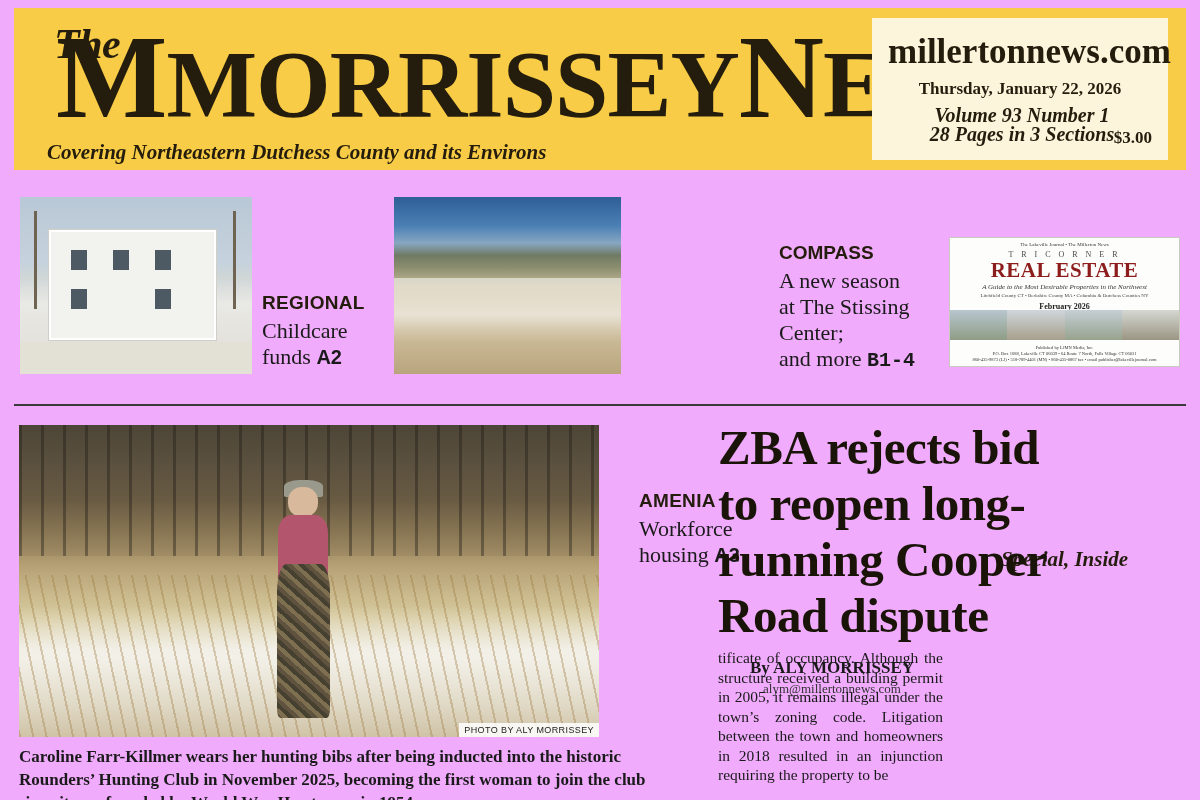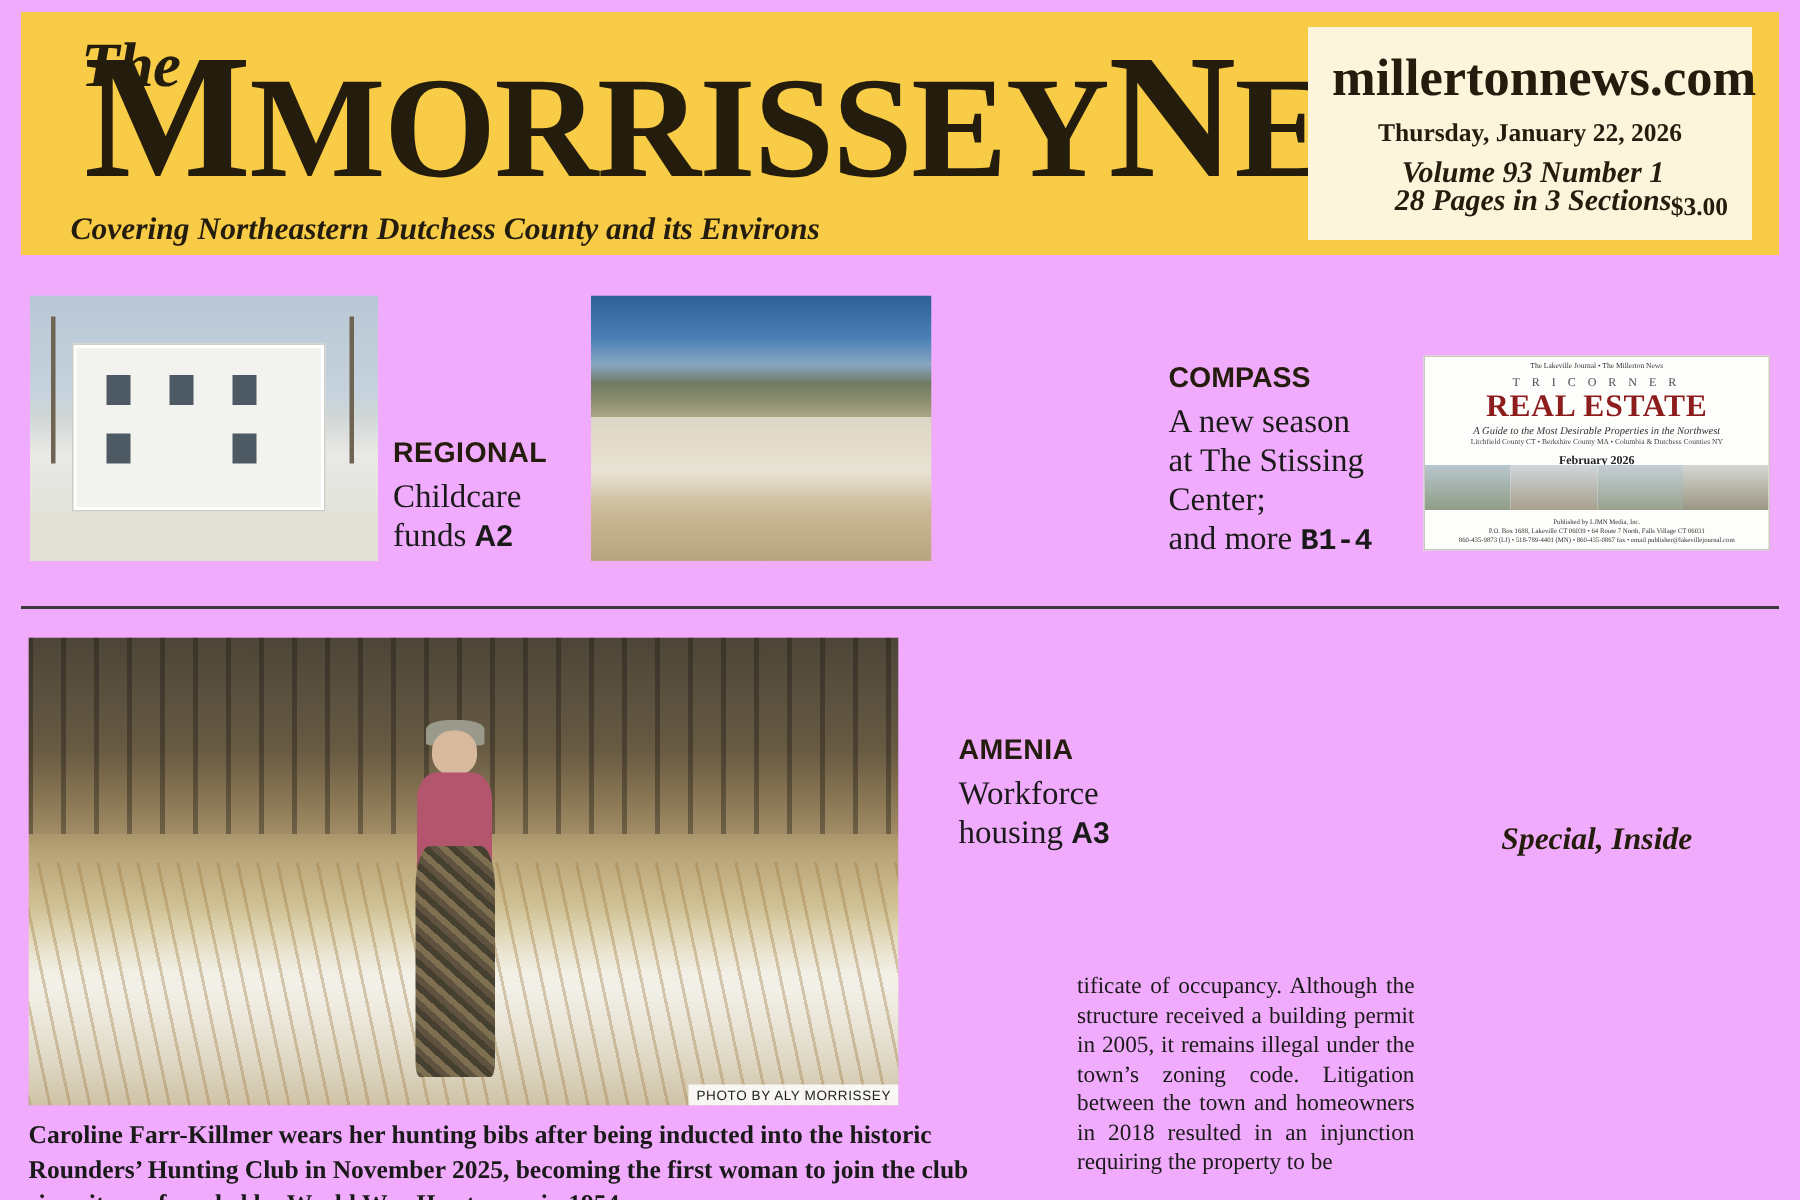--- a/index.html
+++ b/index.html
@@ -599,20 +599,30 @@
         <div class="lp-head"></div>
         <div class="lp-torso"></div>
         <div class="lp-bibs"></div>
       </div>
       <div class="lp-credit">PHOTO BY ALY MORRISSEY</div>
     </div>
   </div>
 
   <div class="lead-caption">Caroline Farr-Killmer wears her hunting bibs after being inducted into the historic Rounders’ Hunting Club in November 2025, becoming the first woman to join the club since it was founded by World War II veterans in 1954.</div>
 
+  <div class="lead-col">
+    <div class="lead-headline">
+      <span>ZBA rejects bid</span><br>
+      <span>to reopen long-</span><br>
+      <span>running Cooper</span><br>
+      <span>Road dispute</span>
+    </div>
+    <div class="byline">By ALY MORRISSEY</div>
+    <div class="byline-email">alym@millertonnews.com</div>
+  </div>
 
   <div class="story-cols">
     <div class="story-col col-right-pad">
       <p>tificate of occupancy. Although the structure received a building permit in 2005, it remains illegal under the town’s zoning code. Litigation between the town and homeowners in 2018 resulted in an injunction requiring the property to be</p>
     </div>
   </div>
 
 </div>
 
 </body></html>

